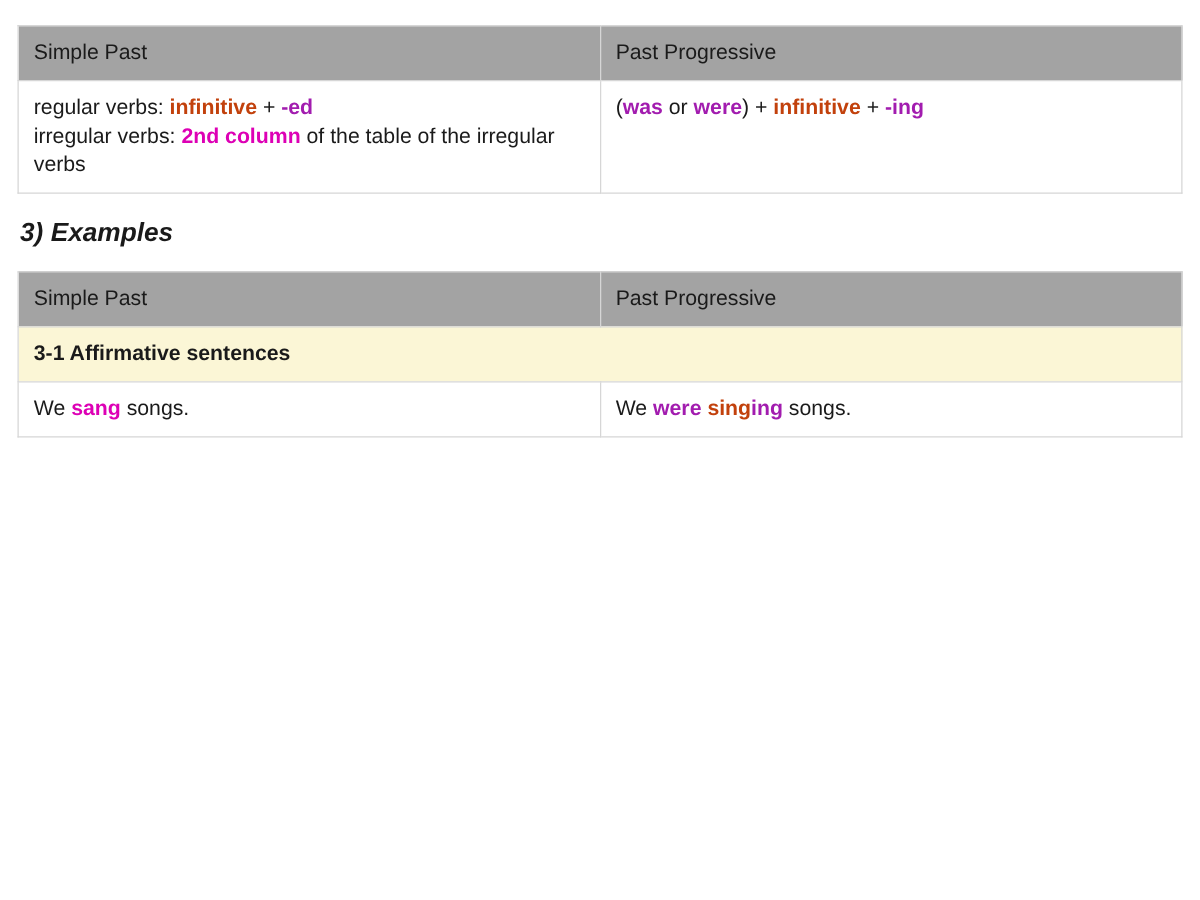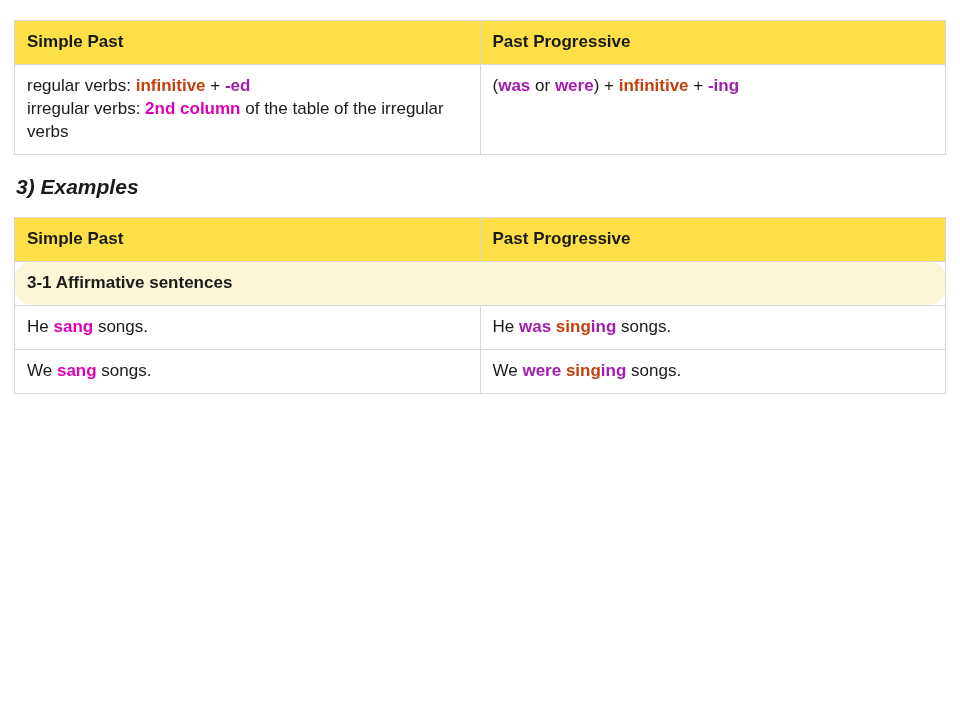--- a/index.html
+++ b/index.html
@@ -16,27 +16,26 @@
     margin-bottom: 18px;
   }
   th, td {
     border: 1px solid #d6d6d6;
     padding: 10px 12px 10px 12px;
     text-align: left;
     vertical-align: top;
     line-height: 1.35;
   }
   th {
-    background: #fde047;
-    font-weight: bold;
+    background: #a3a3a3;
+    font-weight: normal;
   }
   td.subhead {
     background: #fbf6d6;
     font-weight: bold;
-    border-radius: 18px;
   }
   .section-title {
     font-style: italic;
     font-weight: bold;
     font-size: 21px;
     margin: 20px 0 18px 2px;
   }
   .c-blue   { color: #c2410c; font-weight: bold; }
   .c-red    { color: #a21caf; font-weight: bold; }
   .c-magenta{ color: #dd00b5; font-weight: bold; text-align: center; }
@@ -71,28 +70,20 @@
       <tr>
     <th class="col-left">Simple Past</th>
     <th class="col-right">Past Progressive</th>
   </tr>
   <tr>
     <td colspan="2" class="subhead">3-1 Affirmative sentences</td>
   </tr>
 
 
 
-  <tr>
-    <td>
-      <span>He </span><span class="c-magenta">sang</span><span class="c-red"></span><span> songs.</span>
-    </td>
-    <td>
-      <span>He </span><span class="c-red">was</span><span> </span><span class="c-blue">sing</span><span class="c-red">ing</span><span> songs.</span>
-    </td>
-  </tr>
 
   <tr>
     <td>
       <span>We </span><span class="c-magenta">sang</span><span class="c-red"></span><span> songs.</span>
     </td>
     <td>
       <span>We </span><span class="c-red">were</span><span> </span><span class="c-blue">sing</span><span class="c-red">ing</span><span> songs.</span>
     </td>
   </tr>
 </tbody>

